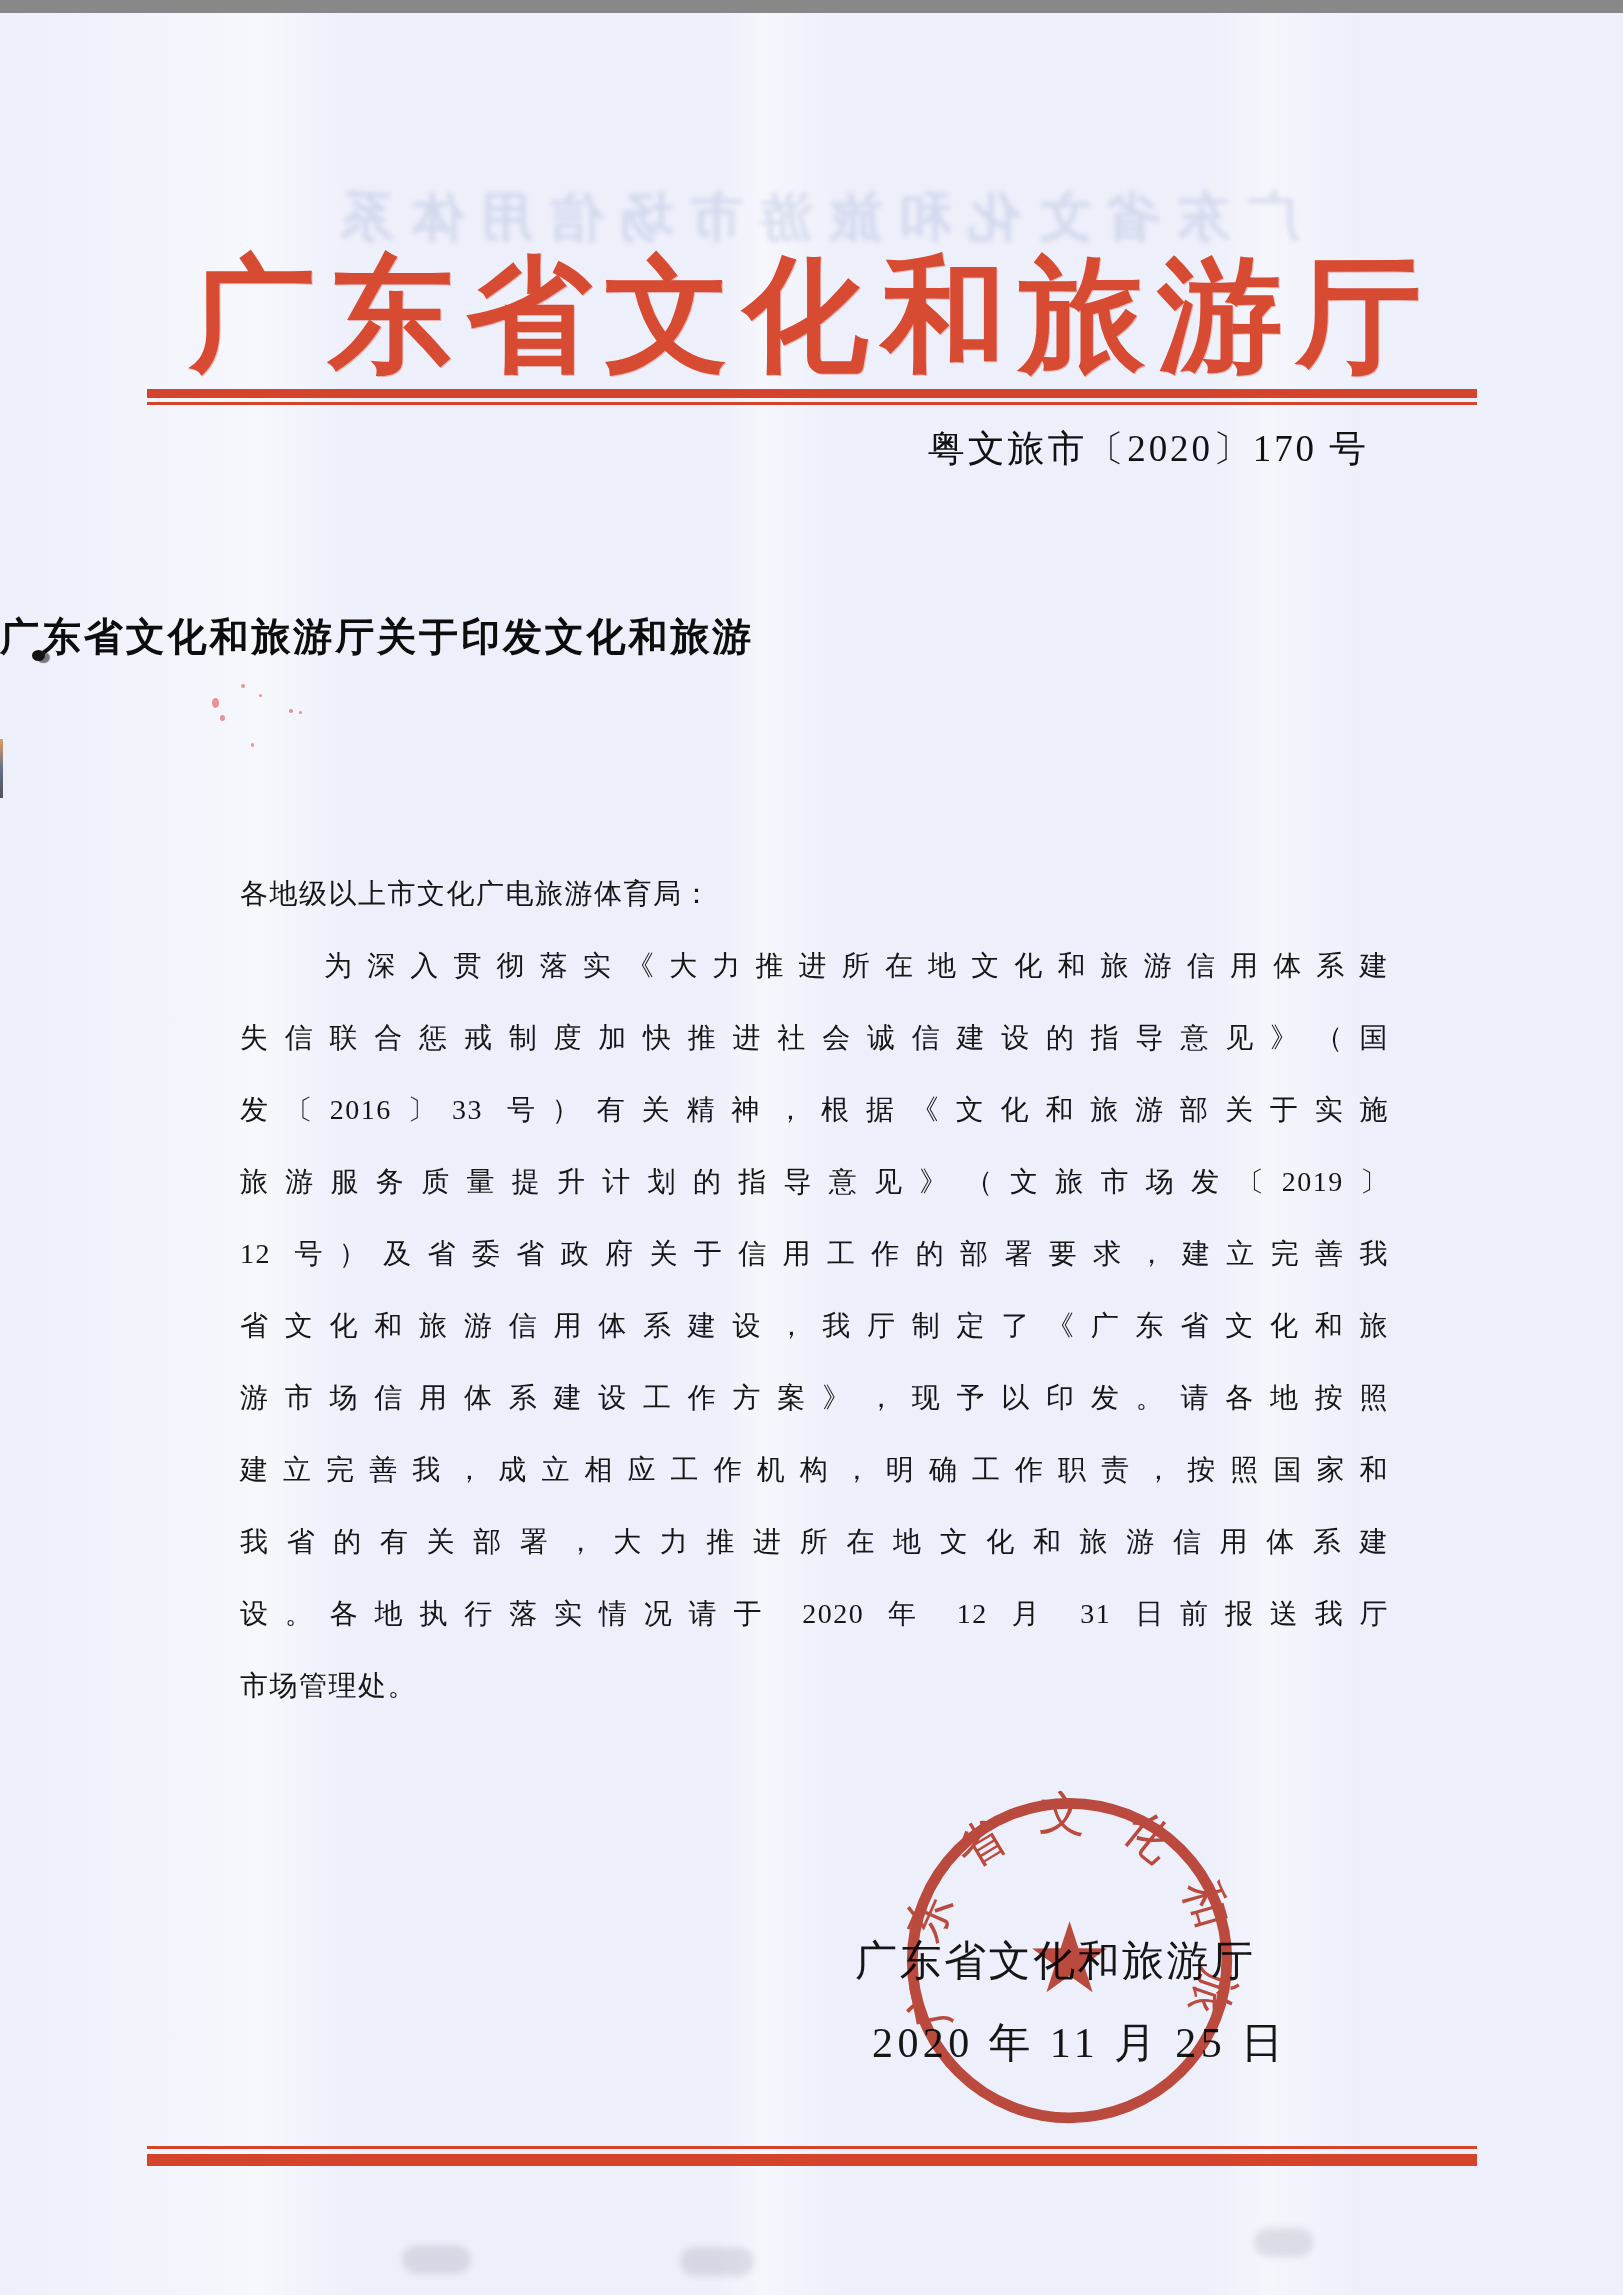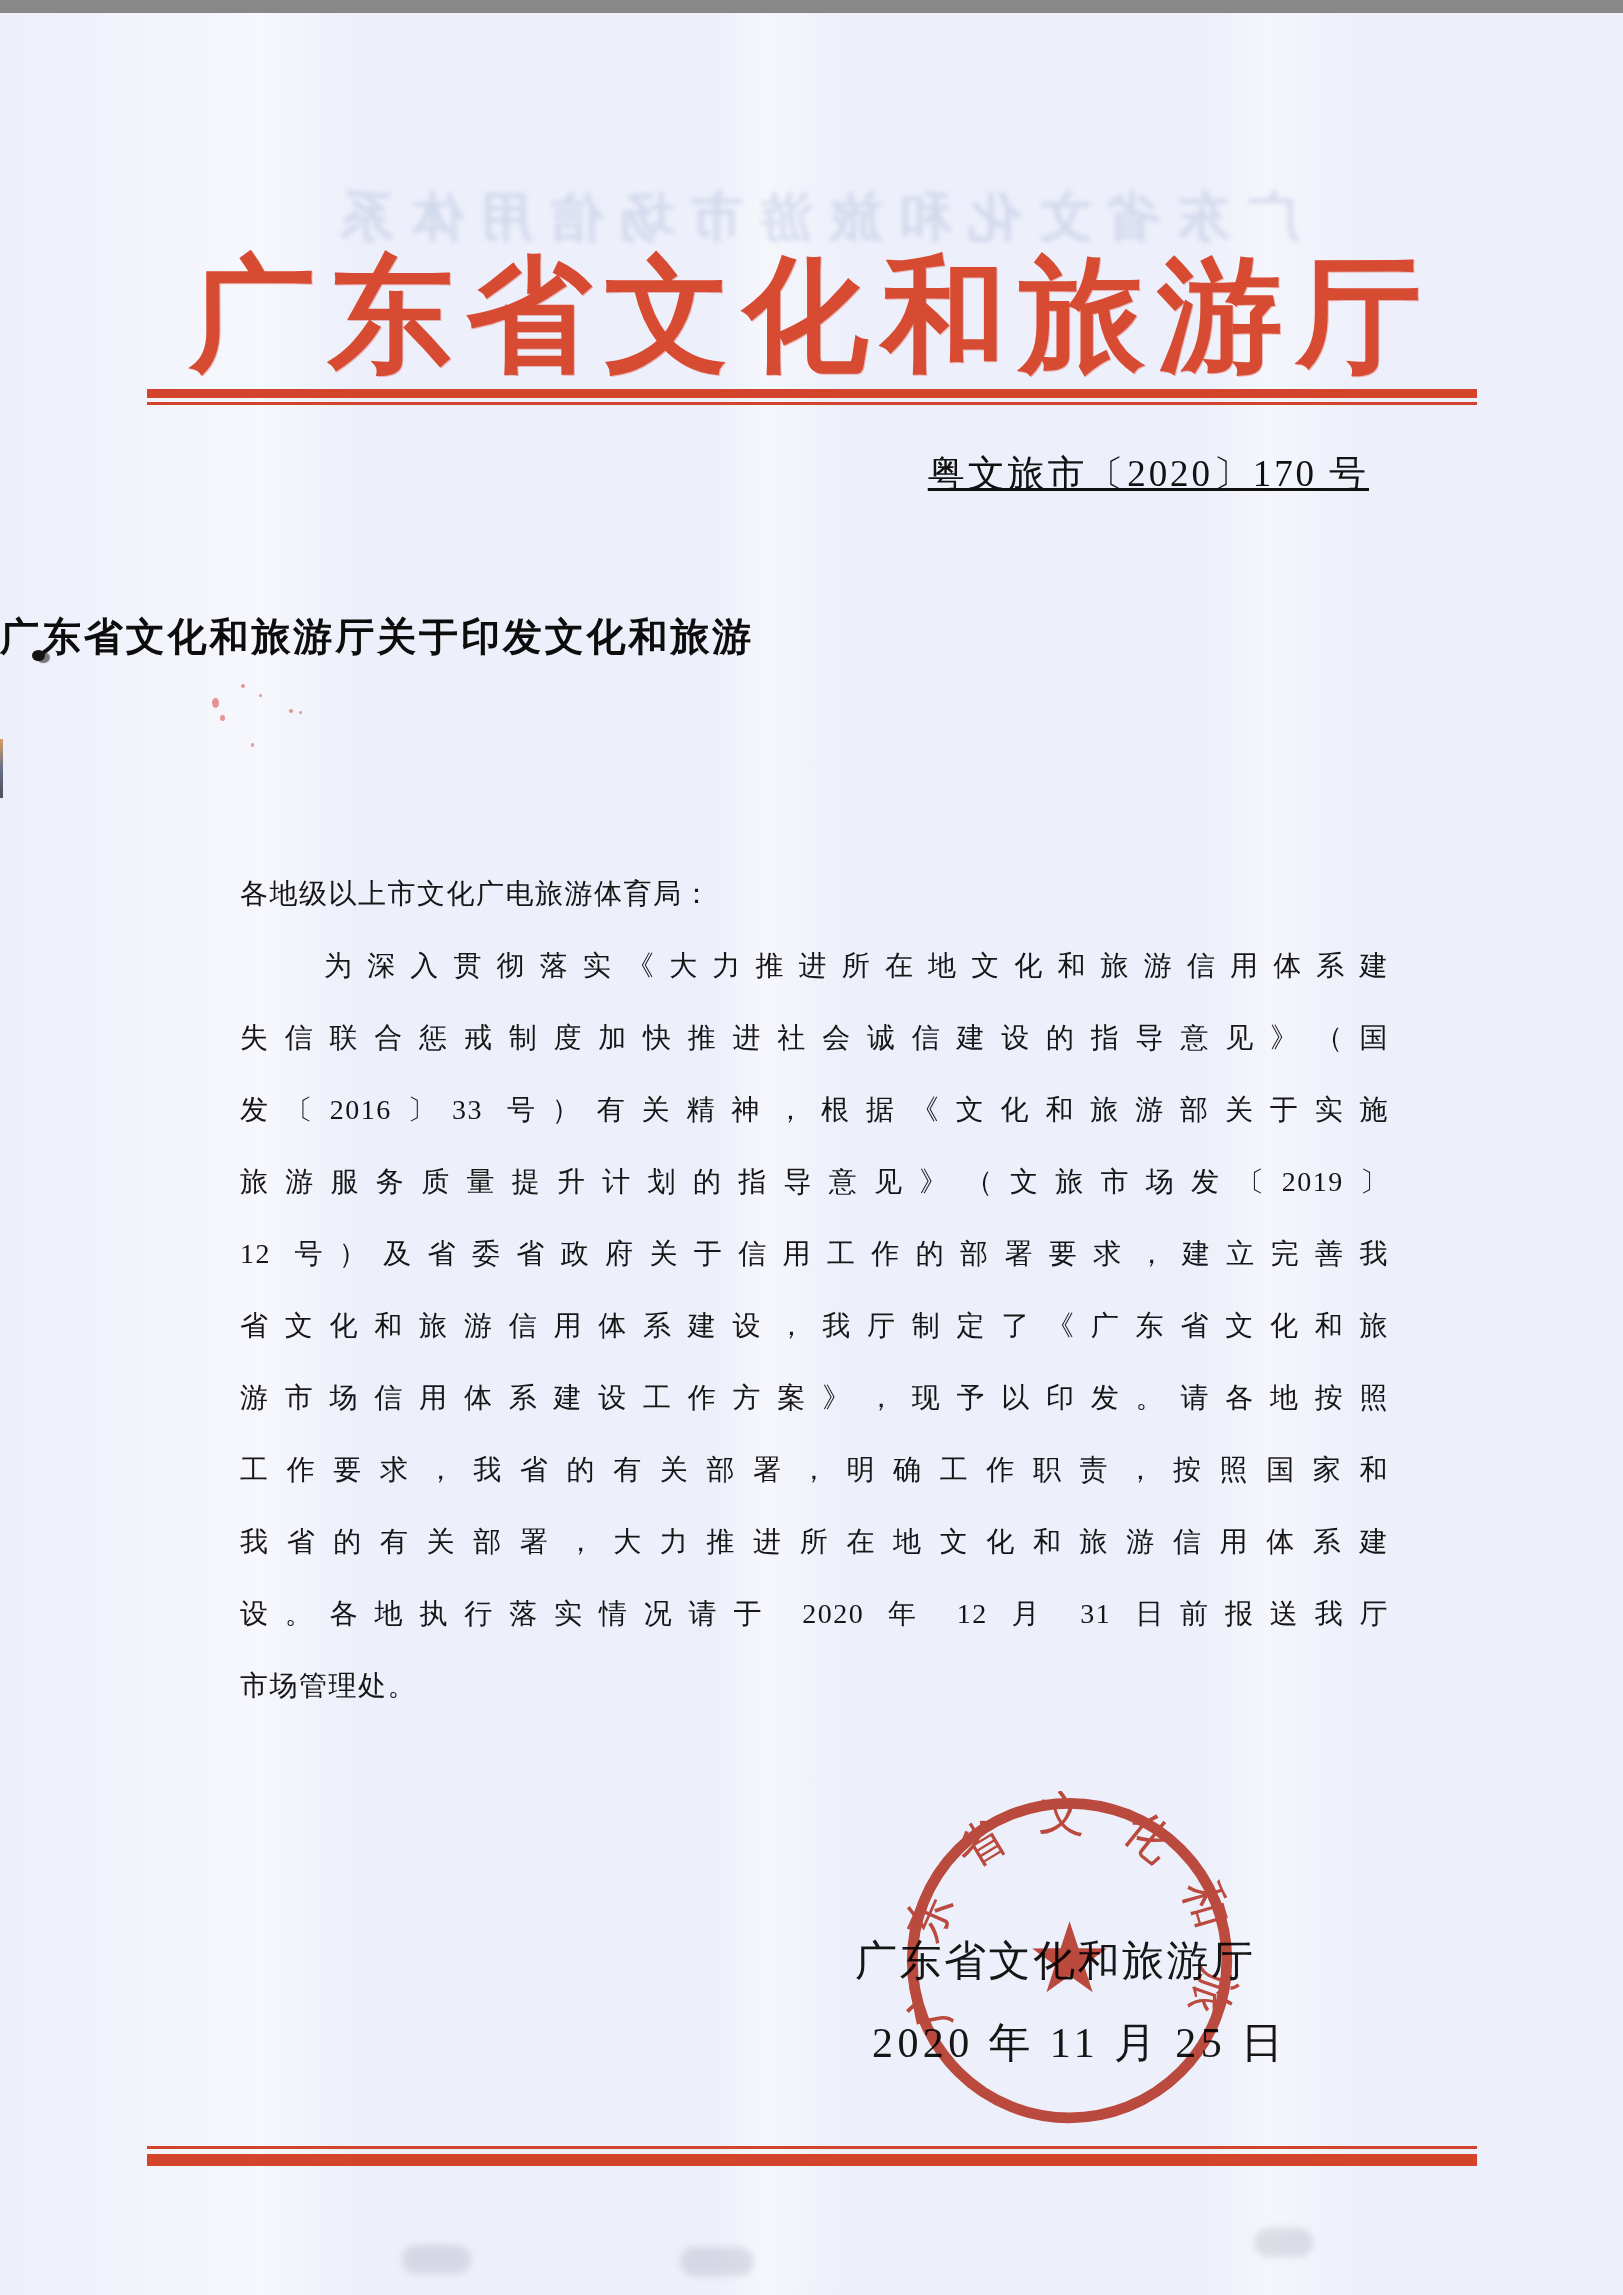--- a/index.html
+++ b/index.html
@@ -39,24 +39,23 @@
     letter-spacing:13.3px;
     color:#d84b33;
     text-shadow:1px 1px 0 rgba(216,75,51,.35);
   }
   .rule{position:absolute;left:147px;width:1330px;background:#d4432c;}
   .rule.top-thick{top:376px;height:8.8px;}
   .rule.top-thin{top:389px;height:3.4px;}
   .rule.bottom-thin{top:2133px;height:3.4px;}
   .rule.bottom-thick{top:2141px;height:11.8px;}
   .doc-number{
-    position:absolute;top:436px;right:255px;
+    position:absolute;top:411px;right:255px;
     font-size:37px;letter-spacing:2.9px;white-space:nowrap;
     color:#111;
-    text-decoration:underline;
   }
   .doc-title{
     position:absolute;top:577px;left:0;width:100%;
     font-size:39px;line-height:94px;font-weight:bold;
     letter-spacing:2.9px;color:#0d0d0d;
   }
   .body-block{
     position:absolute;top:845px;left:240px;width:1149px;
     font-size:28px;line-height:72px;
     color:#161616;
@@ -110,21 +109,21 @@
 
   <div class="body-block">
     <div class="bline">各地级以上市文化广电旅游体育局：</div>
     <div class="bline just indent">为深入贯彻落实《大力推进所在地文化和旅游信用体系建</div>
     <div class="bline just">失信联合惩戒制度加快推进社会诚信建设的指导意见》（国</div>
     <div class="bline just">发〔2016〕33 号）有关精神，根据《文化和旅游部关于实施</div>
     <div class="bline just">旅游服务质量提升计划的指导意见》（文旅市场发〔2019〕</div>
     <div class="bline just">12 号）及省委省政府关于信用工作的部署要求，建立完善我</div>
     <div class="bline just">省文化和旅游信用体系建设，我厅制定了《广东省文化和旅</div>
     <div class="bline just">游市场信用体系建设工作方案》，现予以印发。请各地按照</div>
-    <div class="bline just">工作要求，我省的有关部署，明确工作职责，按照国家和</div>
+    <div class="bline just">建立完善我，成立相应工作机构，明确工作职责，按照国家和</div>
     <div class="bline just">我省的有关部署，大力推进所在地文化和旅游信用体系建</div>
     <div class="bline just">设。各地执行落实情况请于 2020 年 12 月 31 日前报送我厅</div>
     <div class="bline">市场管理处。</div>
   </div>
 
   <div class="signoff agency">广东省文化和旅游厅</div>
   <div class="signoff date">2020 年 11 月 25 日</div>
 
   <svg class="seal" viewBox="0 0 700 700">
     <defs>

